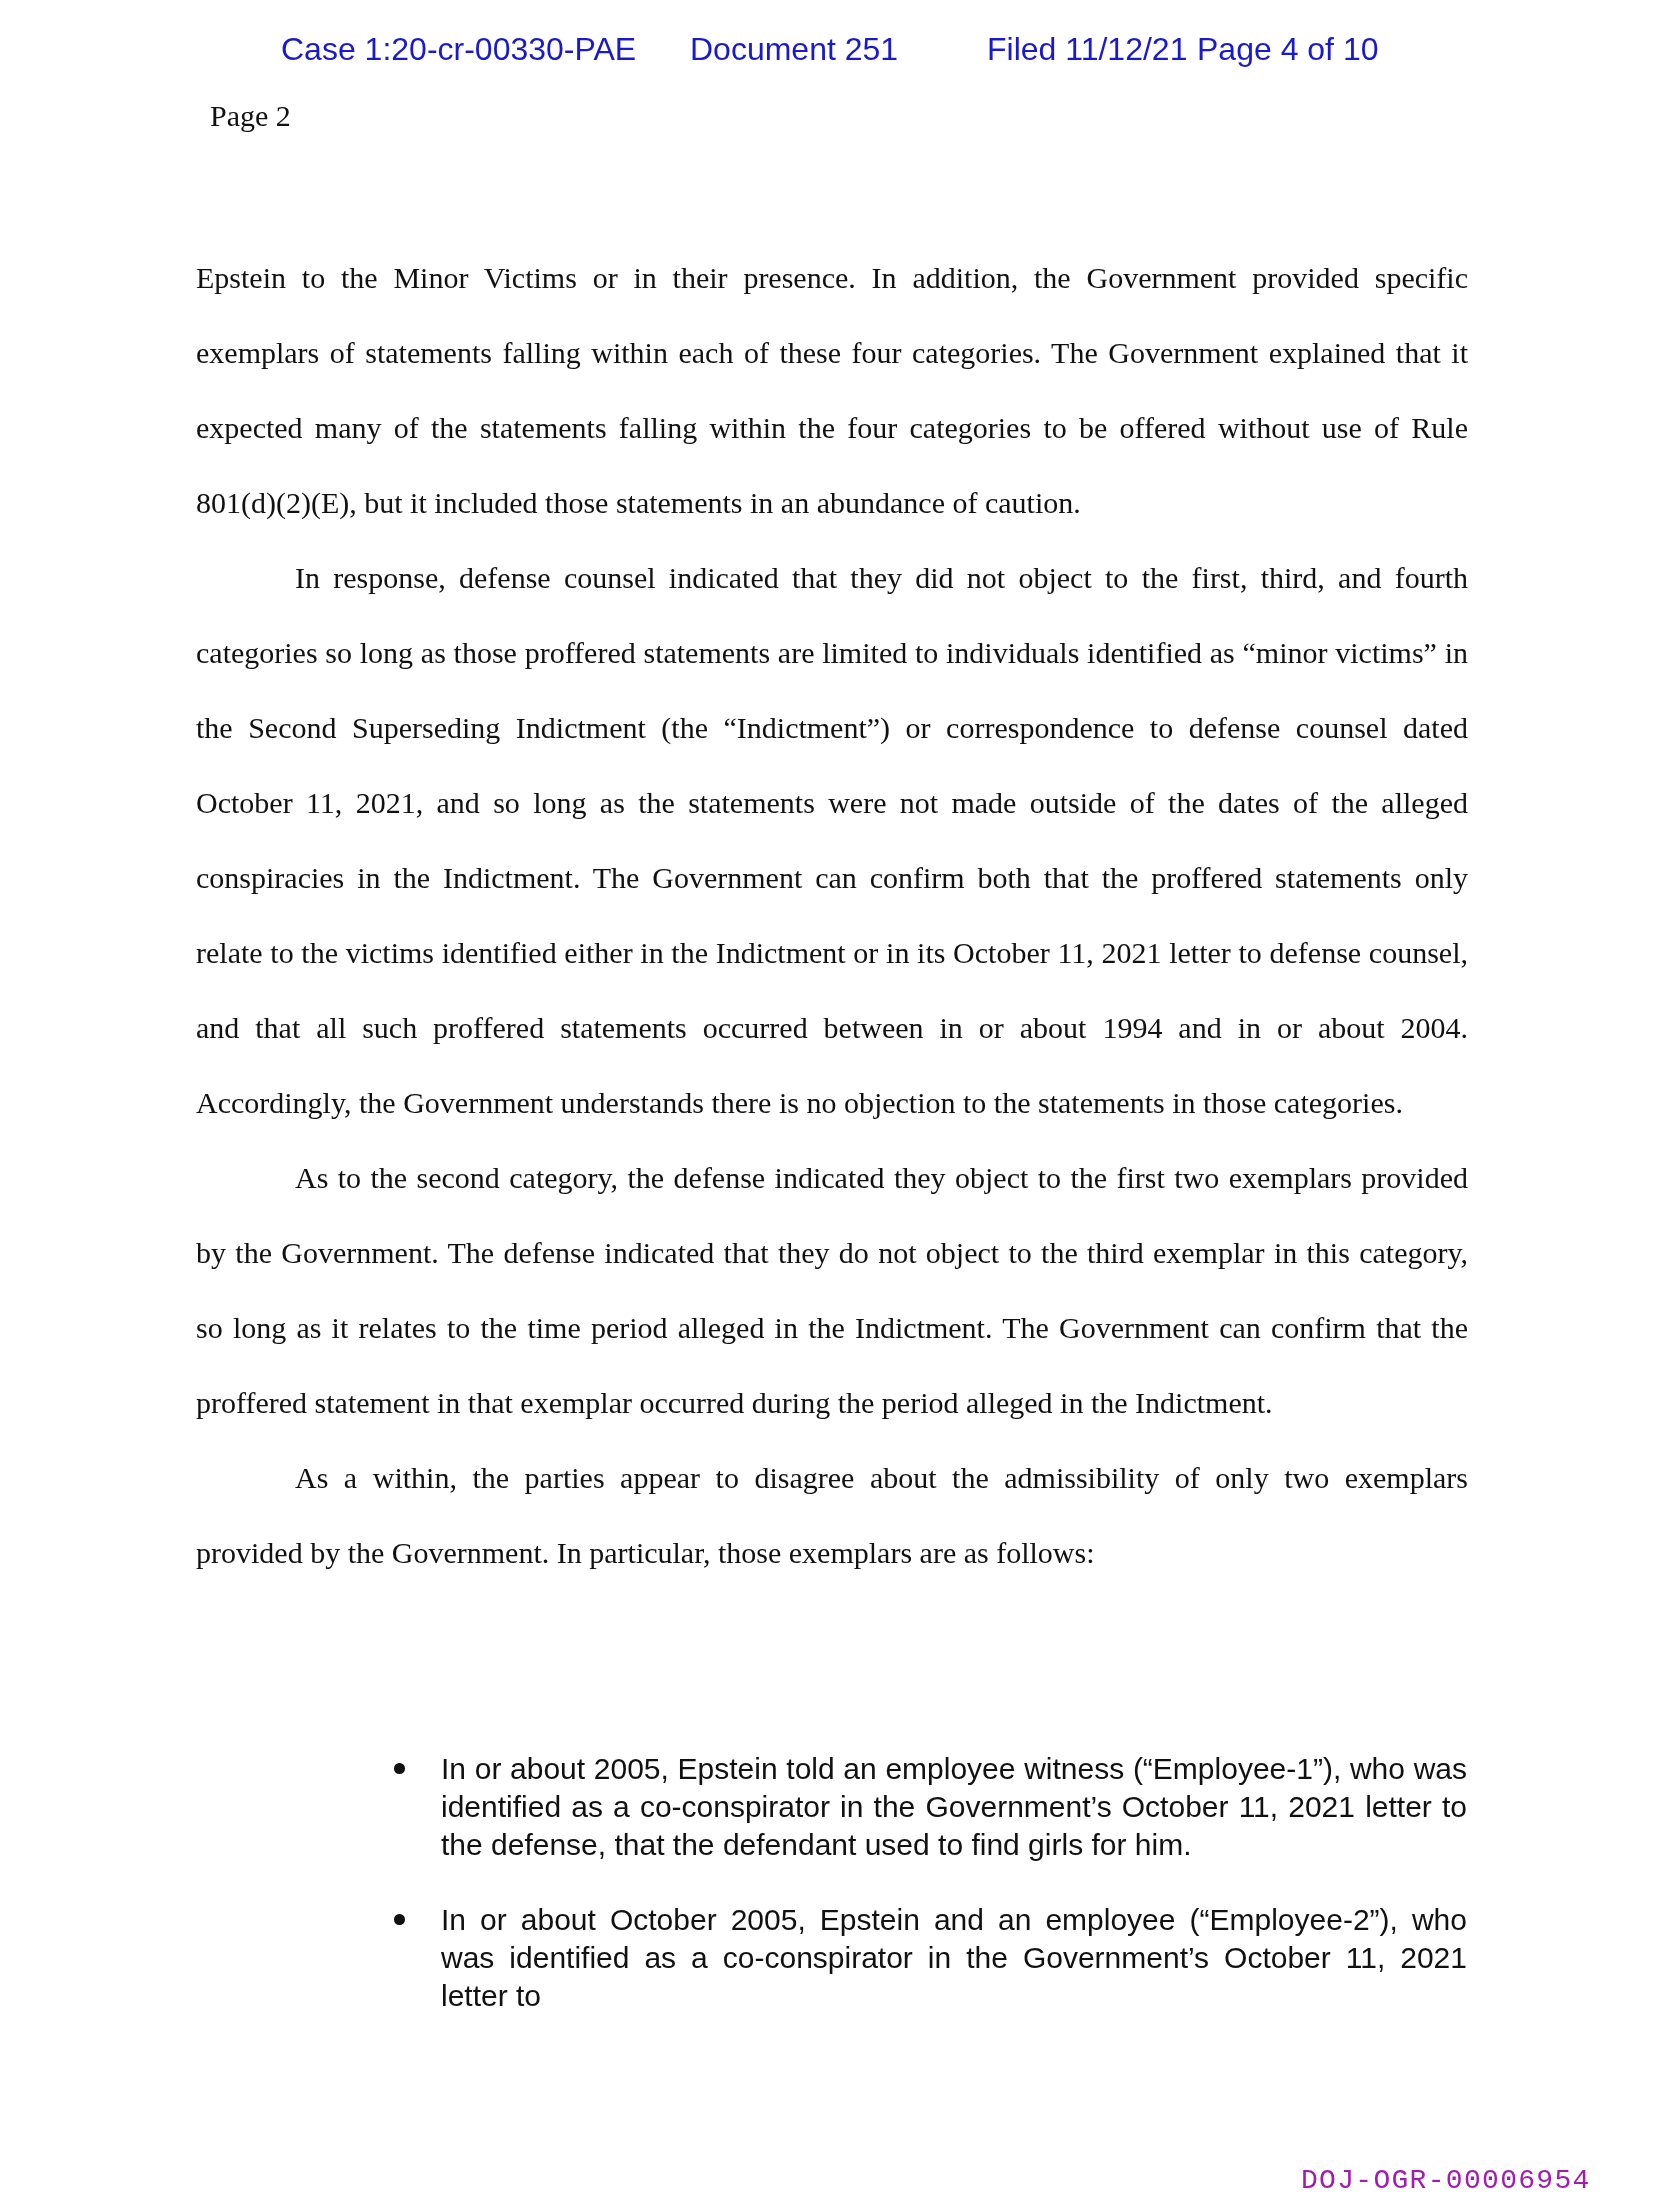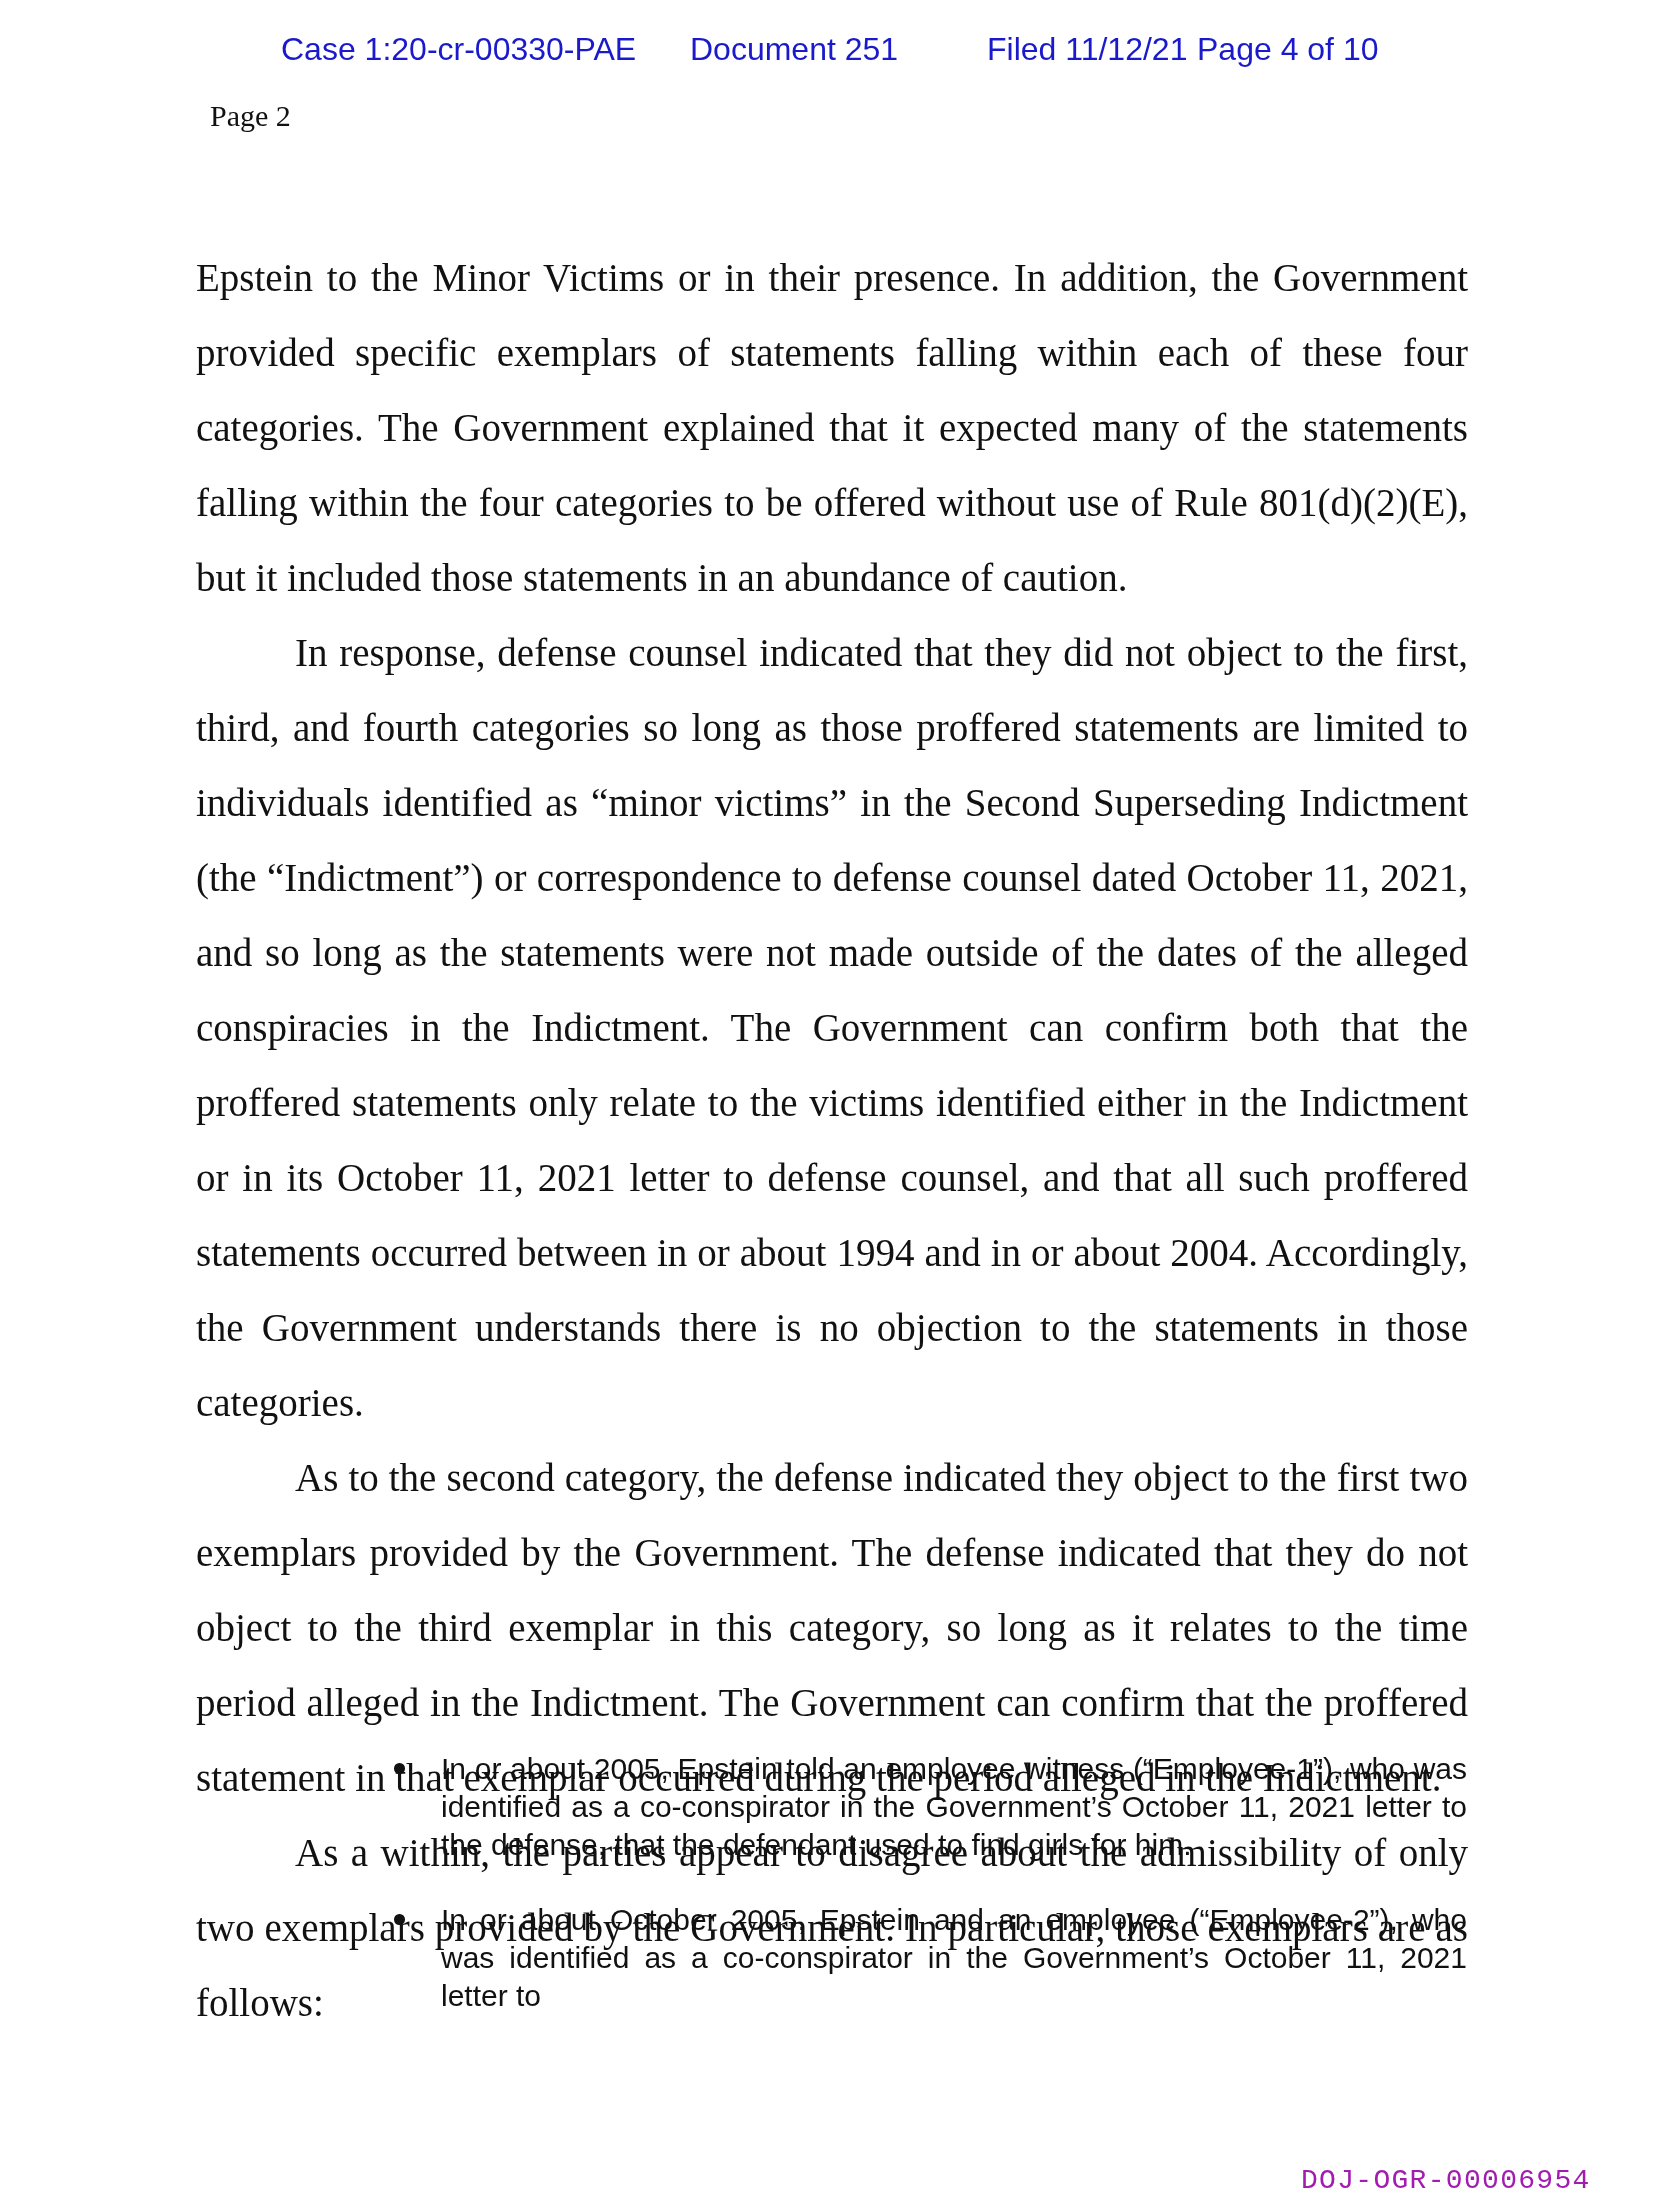--- a/index.html
+++ b/index.html
@@ -10,21 +10,21 @@
     font-family: "Liberation Sans", sans-serif; font-size: 32px; color: #1a1acc;
     white-space: nowrap; line-height: 46px;
   }
   .ecf-header span { position: absolute; top: 0; }
   .page-label {
     position: absolute; left: 210px; top: 99px;
     font-family: "Liberation Serif", serif; font-size: 30px; color: #111;
   }
   .body {
     position: absolute; left: 196px; top: 240px; width: 1272px;
-    font-family: "Liberation Serif", serif; font-size: 39px; color: #111;
+    font-family: "Liberation Serif", serif; font-size: 30px; color: #111;
     line-height: 75px; text-align: justify; text-align-last: left;
   }
   .body p { margin: 0; }
   .body p.indent { text-indent: 99px; }
   .bullets {
     position: absolute; left: 394px; top: 1750px; width: 1073px;
     font-family: Liberation Sans, sans-serif; font-size: 30px; color: #111;
     line-height: 38px; text-align: justify;
   }
   .bullet { position: relative; padding-left: 47px; margin-bottom: 37px; }

